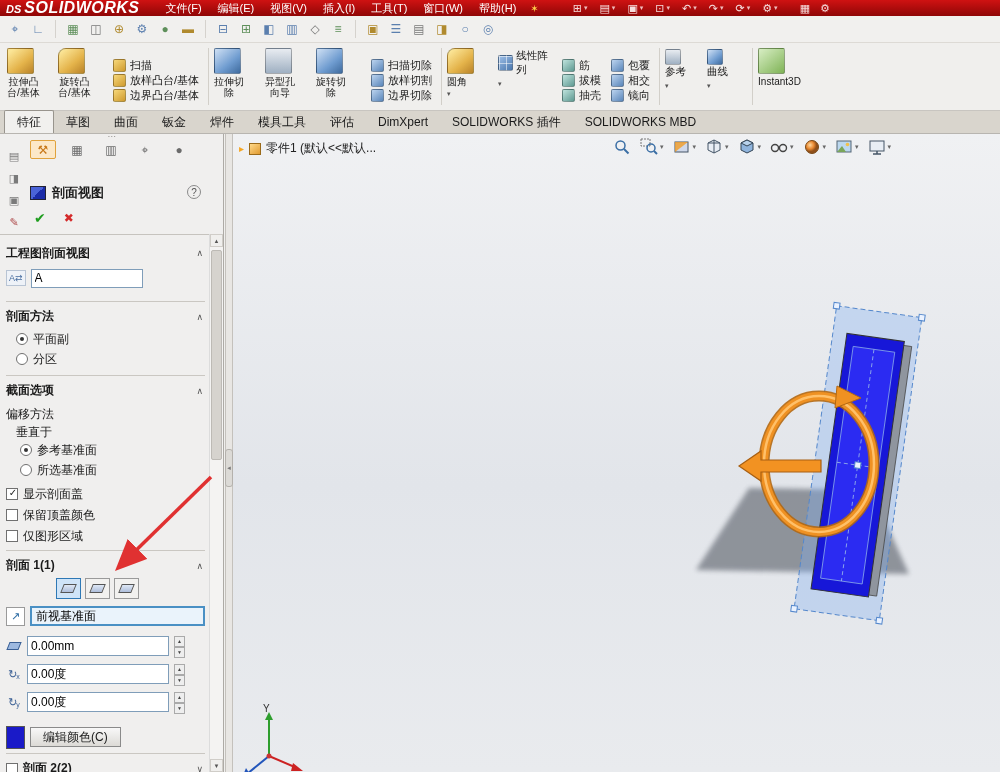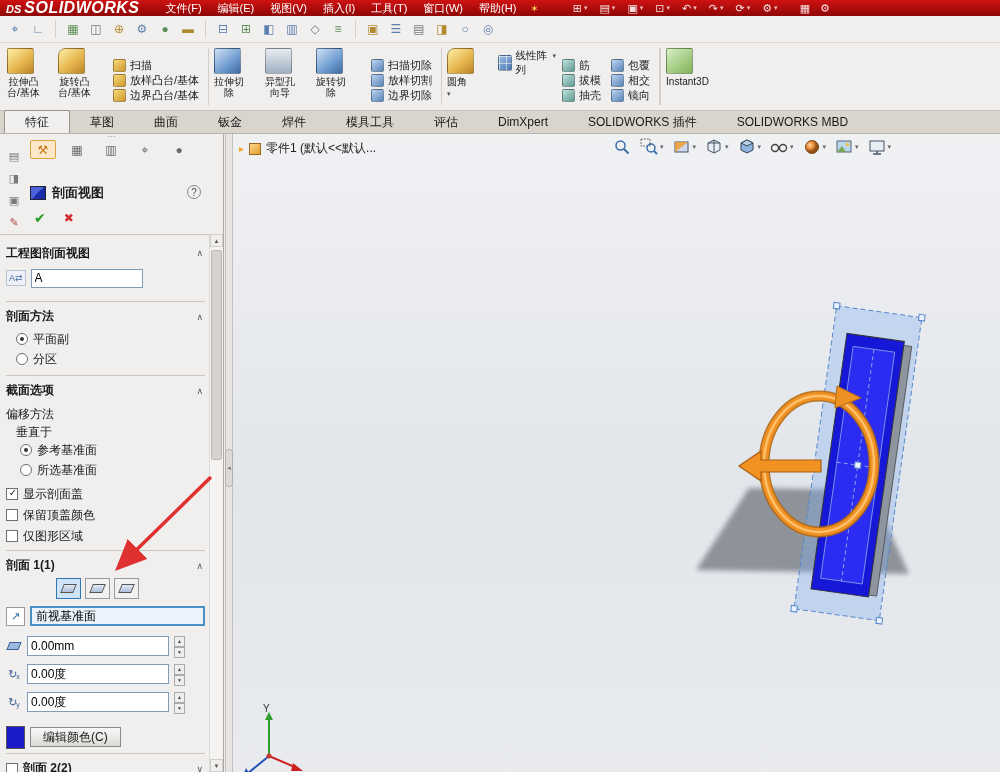--- a/index.html
+++ b/index.html
@@ -48,29 +48,29 @@
     background-size:7px 7px,7px 7px,100% 100%; }
   .ri-green { background:linear-gradient(140deg,#d8eec4,#7fb356); }
   .blabel { font-size:10px; line-height:11px; text-align:center; color:#1a1a1a; }
   .smallcol { display:flex; flex-direction:column; justify-content:flex-end; padding:4px 0 5px 0;margin-top:48px; }
   .smallbtn { display:flex; align-items:center; gap:4px; font-size:11px; height:17px; padding:0 4px;
     border-radius:2px; cursor:default; }
   .sicon { width:13px; height:13px; border:1px solid rgba(0,0,0,.28); border-radius:2px; flex:none; }
   .si-gold { background:linear-gradient(140deg,#f7d87a,#cf9a2e); }
   .si-blue { background:linear-gradient(140deg,#bcd4ef,#5a86ba); }
   .si-teal { background:linear-gradient(140deg,#bfe3dd,#5f9a92); }
-  .medbtn { width:58px; display:flex; flex-direction:row; align-items:flex-start; padding-top:4px; border-radius:2px; }
+  .medbtn { width:58px; display:flex; flex-direction:column; align-items:flex-start; padding-top:4px; border-radius:2px; }
   .medbtn .row1 { display:flex; align-items:center; gap:3px; font-size:10.5px; }
   .medbtn .mi { width:16px; height:16px; border:1px solid rgba(0,0,0,.28); border-radius:2px; }
   .rcaret { font-size:7px; color:#555; margin-top:3px; }
 
   
   .tabbar { position:absolute; top:111px; left:0; width:1000px; height:23px; background:#d9d5cd;
     display:flex; align-items:flex-end; padding-left:4px; border-bottom:1px solid #b8b5b0; }
-  .tab { height:21px; line-height:20px; padding:0 20px; font-size:12px; color:#1a1a1a; cursor:default; }
+  .tab { height:21px; line-height:20px; padding:0 12px; font-size:12px; color:#1a1a1a; cursor:default; }
   .tab.active { background:#f1f0ee; border:1px solid #98948d; border-bottom:none; height:23px; line-height:22px; border-radius:2px 2px 0 0; }
 
   
   .content { position:absolute; top:134px; left:0; width:1000px; height:638px; }
 
   
   .panel { position:absolute; left:0; top:0; width:224px; height:638px; background:#f0efee; border-right:1px solid #adaaa5; }
   .pgrip { position:absolute; top:0; left:0; right:0; height:6px; text-align:center; font-size:8px; line-height:5px; color:#8a8783; }
   .pmtabs { position:absolute; top:6px; left:30px; display:flex; gap:8px; }
   .pmtab { width:26px; height:19px; display:flex; align-items:center; justify-content:center; font-size:12px;
@@ -327,20 +327,36 @@
           <span class="sicon si-blue"></span>
           <span>相交</span>
         </div>
       <div class="smallbtn">
           <span class="sicon si-blue"></span>
           <span>镜向</span>
         </div>
     </div>
   </div>
   <div class="rsep"></div>
+  <div class="rg">
+    <div class="medbtn" style="width:40px;">
+      <span class="mi ri-steel"></span>
+      <div class="row1">
+          <span>参考</span>
+        </div>
+      <div class="rcaret">▾</div>
+    </div>
+    <div class="medbtn" style="width:40px;">
+      <span class="mi ri-blue"></span>
+      <div class="row1">
+          <span>曲线</span>
+        </div>
+      <div class="rcaret">▾</div>
+    </div>
+  </div>
   <div class="rsep"></div>
   <div class="rg">
     <div class="bigbtn" style="width:62px;">
       <div class="ricon ri-green"></div>
       <div class="blabel"><span>Instant3D</span></div>
     </div>
   </div>
 </div>
 
 <div class="tabbar">

